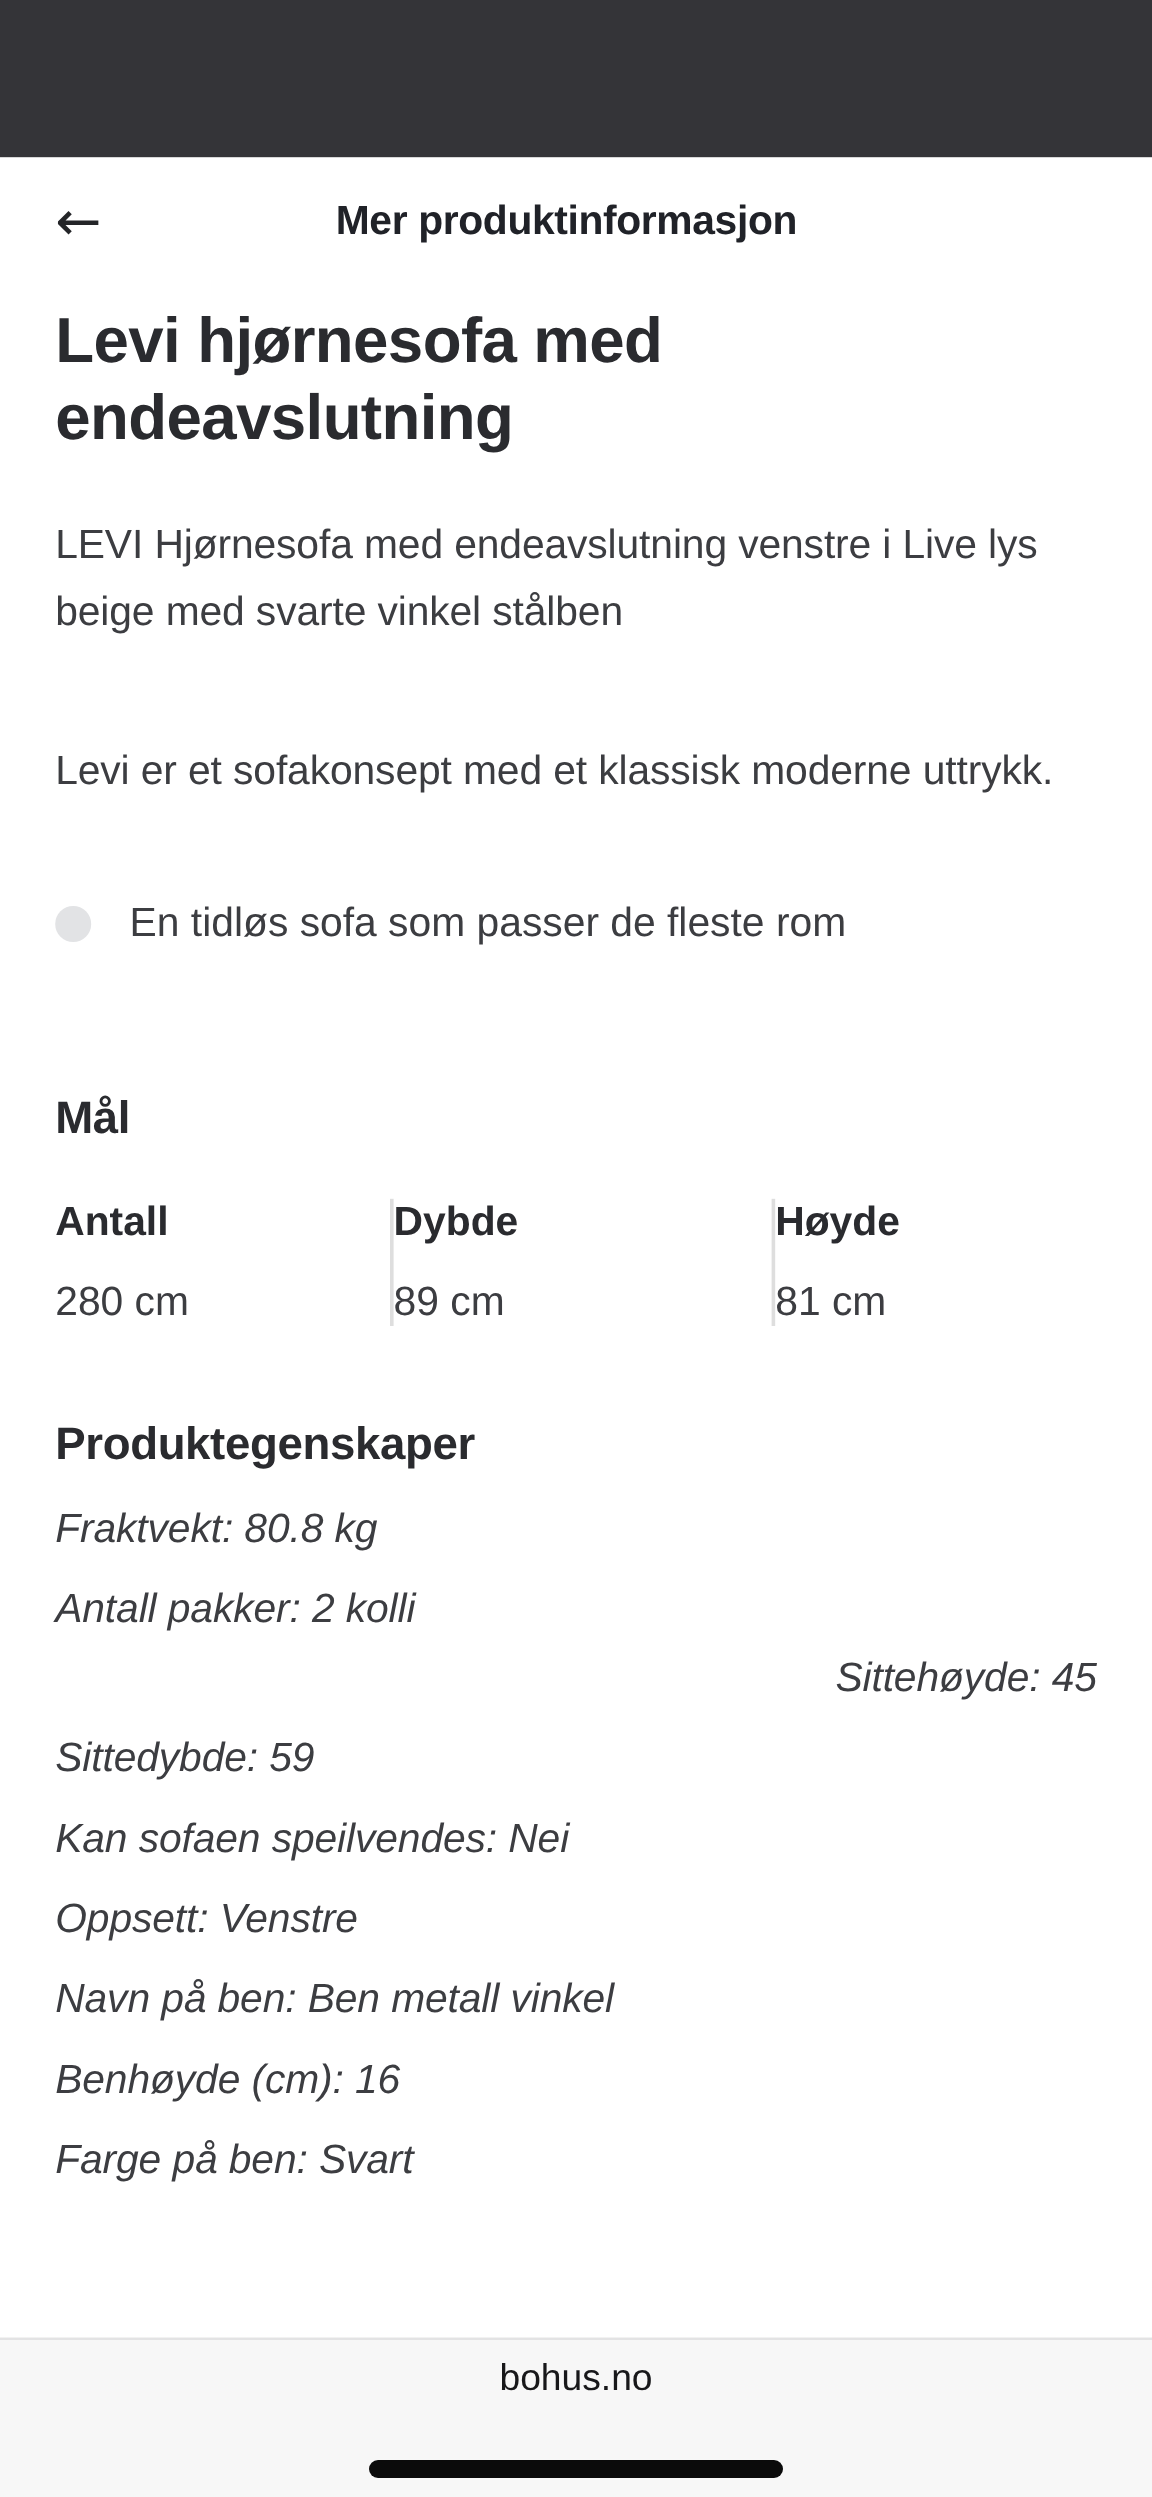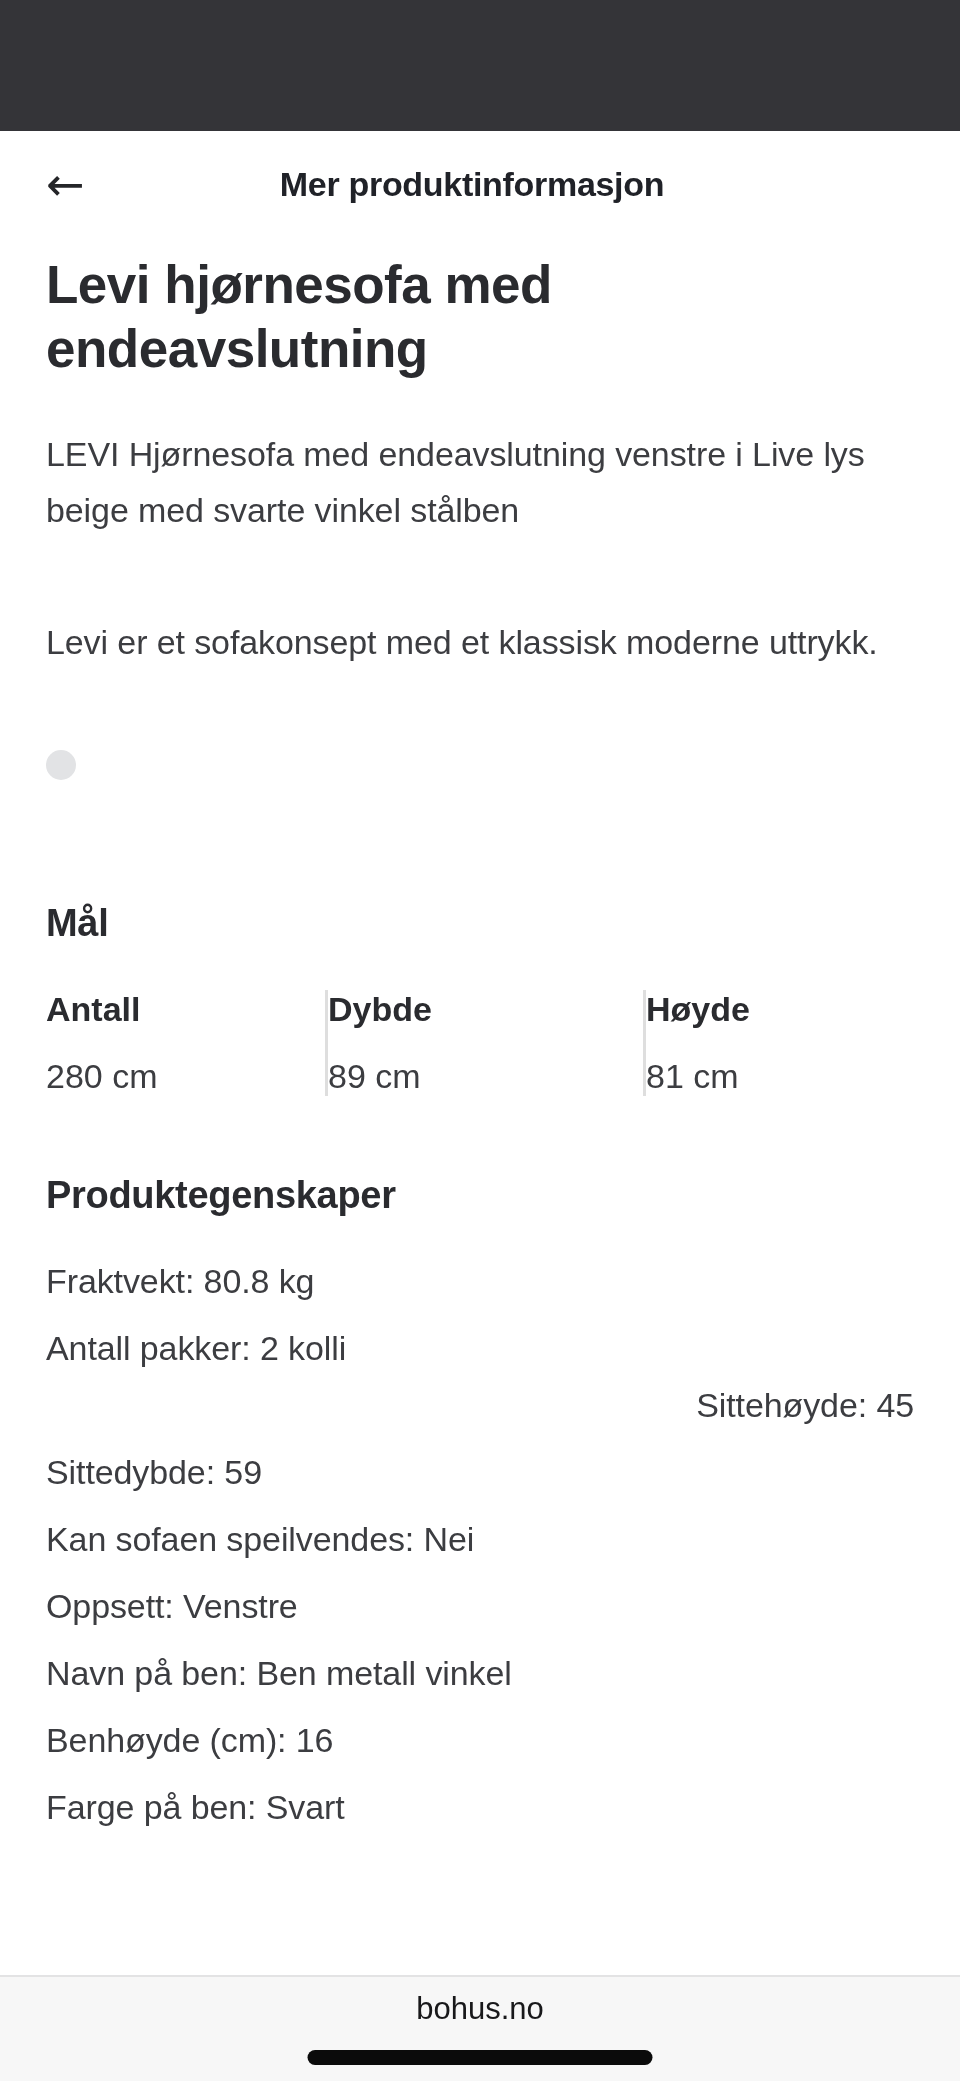--- a/index.html
+++ b/index.html
@@ -63,28 +63,28 @@
   .h2-dims{margin-top:120px;}
   .h2-props{margin-top:76px;}
   .dim-grid{
     margin-top:44px;display:grid;grid-template-columns:279px 318px 1fr;
   }
   .dim-cell{padding-right:20px;}
   .dim-cell.with-divider{border-left:3px solid var(--divider);}
   .dim-label{font-size:34px;font-weight:700;color:var(--text_primary);}
   .dim-value{font-size:34px;color:var(--text_secondary);margin-top:28px;}
   .dim-lengde{margin-top:52px;}
-  .props{margin-top:44px;list-style:none;}
+  .props{margin-top:28px;list-style:none;font-style:italic;}
   .props li{
     font-size:34px;line-height:38px;color:var(--text_secondary);
     margin-bottom:29px;letter-spacing:-0.1px;
   }
   .props li:nth-child(3){margin-top:-10px;text-align:right;}
   .browser-bar{
-    position:absolute;left:0;right:0;bottom:0;height:106px;
+    position:absolute;left:0;right:0;bottom:0;height:133px;
     background:var(--browser_bar_bg);
     border-top:2px solid var(--browser_bar_border);
     text-align:center;
   }
   .browser-url{
     display:inline-block;margin-top:14px;font-size:31px;color:#18181a;
     background:none;border:none;cursor:pointer;
     font-family:"Liberation Sans","DejaVu Sans",sans-serif;
   }
   .home-indicator{
@@ -110,20 +110,21 @@
   <main class="content">
 
     <h1>Levi hjørnesofa med endeavslutning</h1>
 
     <p class="desc desc-1">LEVI Hjørnesofa med endeavslutning venstre i Live lys beige med svarte vinkel stålben</p>
     <p class="desc desc-2">Levi er et sofakonsept med et klassisk moderne uttrykk.</p>
 
     <ul class="features">
       <li>
         <span class="dot"></span>
+        <span class="feature-text">En tidløs sofa som passer de fleste rom</span>
       </li>
     </ul>
 
     <h2 class="h2-dims">Mål</h2>
 
     <div class="dim-grid">
       <div class="dim-cell">
         <div class="dim-label">Antall</div>
         <div class="dim-value">280 cm</div>
       </div>

